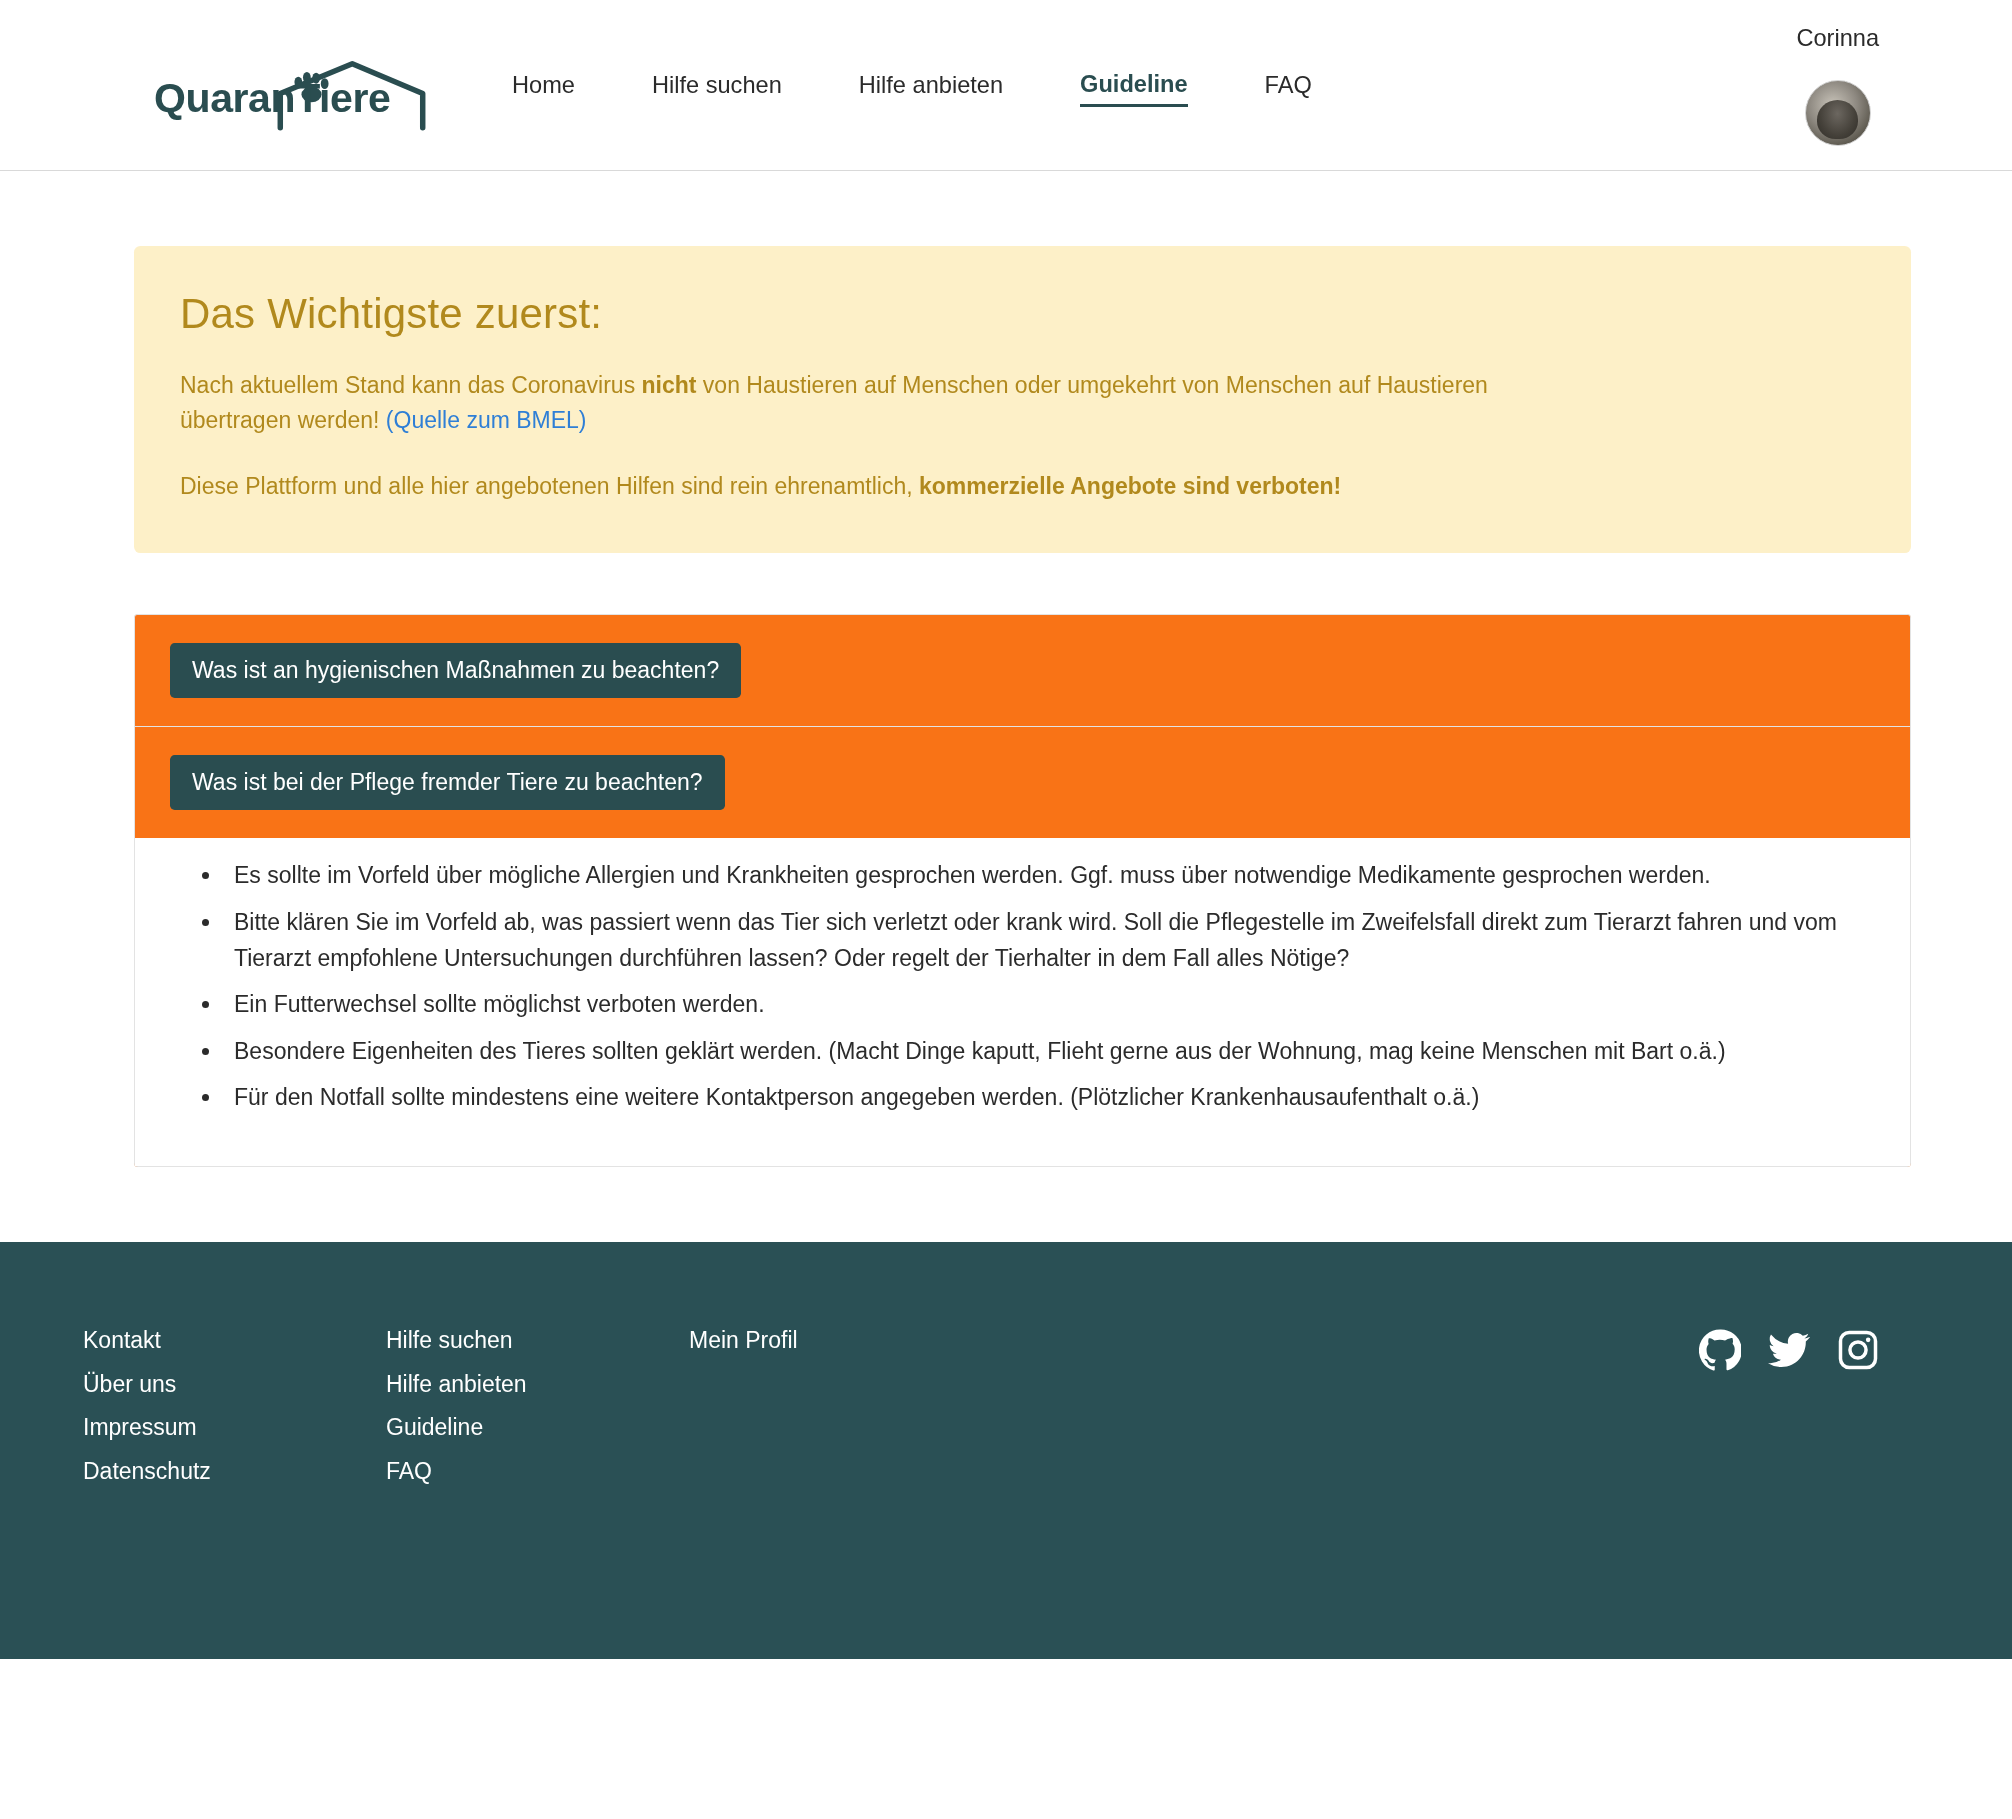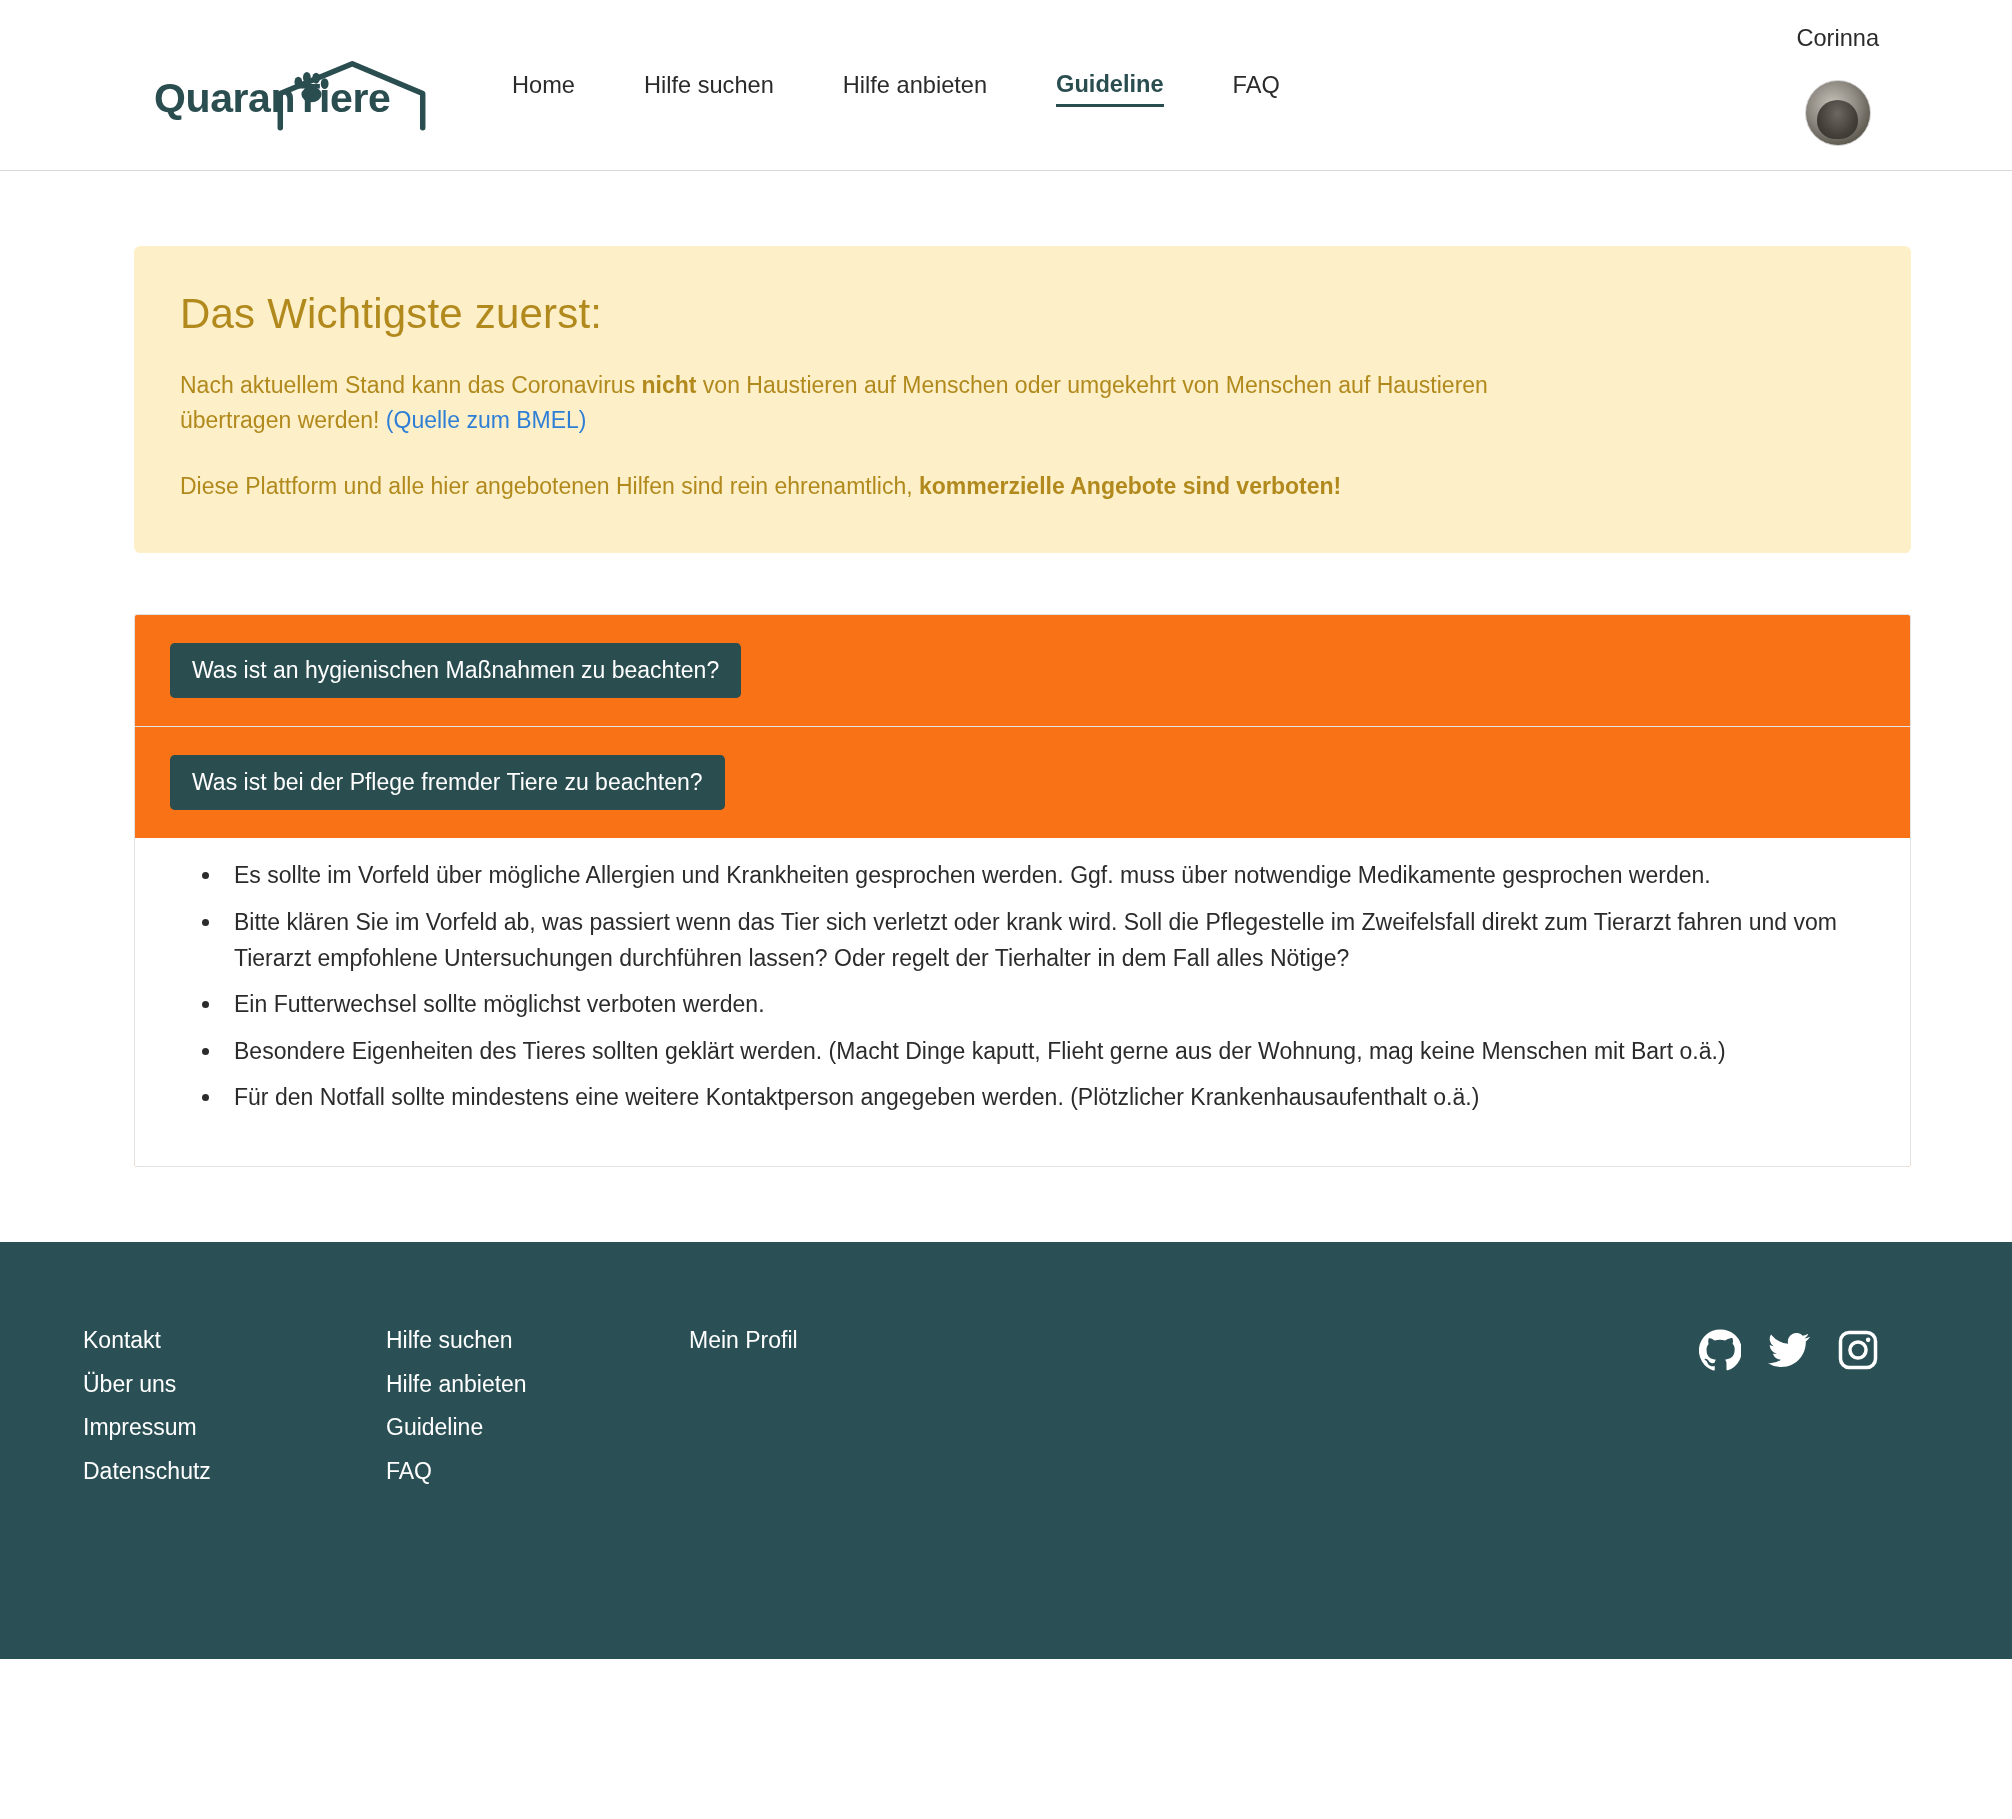--- a/index.html
+++ b/index.html
@@ -48,21 +48,21 @@
   .paw {
     position: absolute;
     left: 148px;
     top: 30px;
     width: 41px;
     height: 31px;
   }
   .nav {
     display: flex;
     align-items: center;
-    gap: 0;
+    gap: 8px;
     margin-left: 94px;
   }
   .nav-item {
     font-size: 23.6px;
     color: #2b2b2b;
     padding: 7.9px 0;
     margin-right: 69px;
     cursor: pointer;
     white-space: nowrap;
   }

